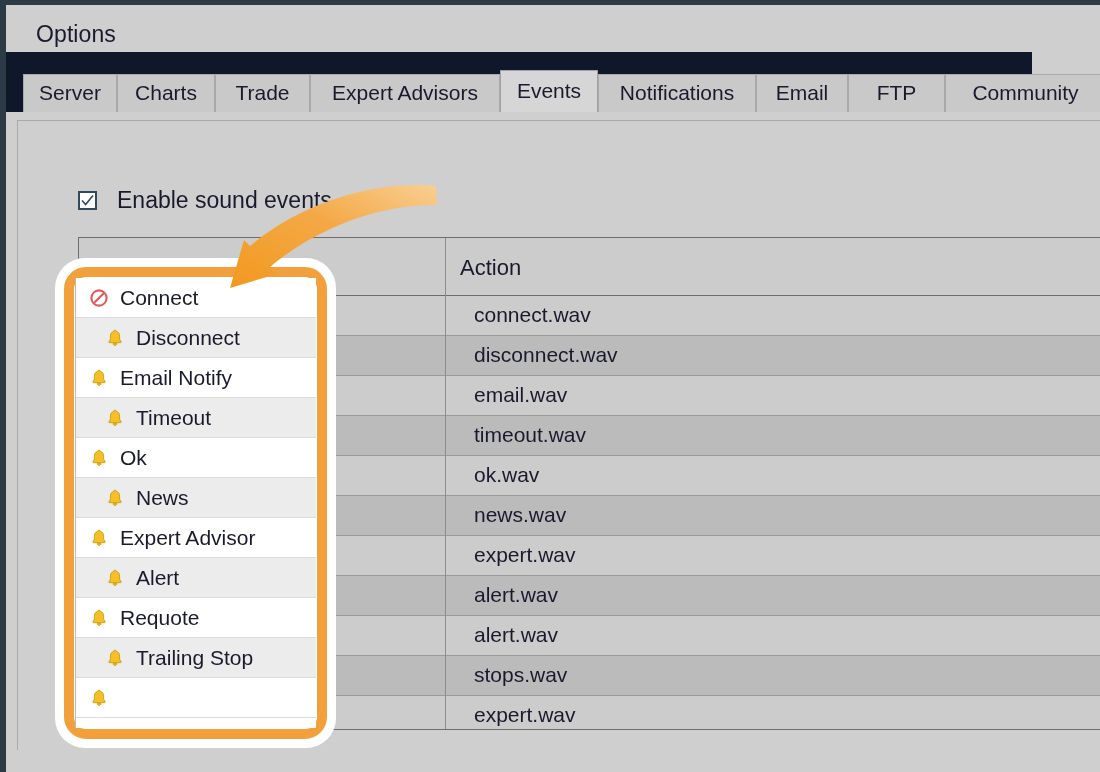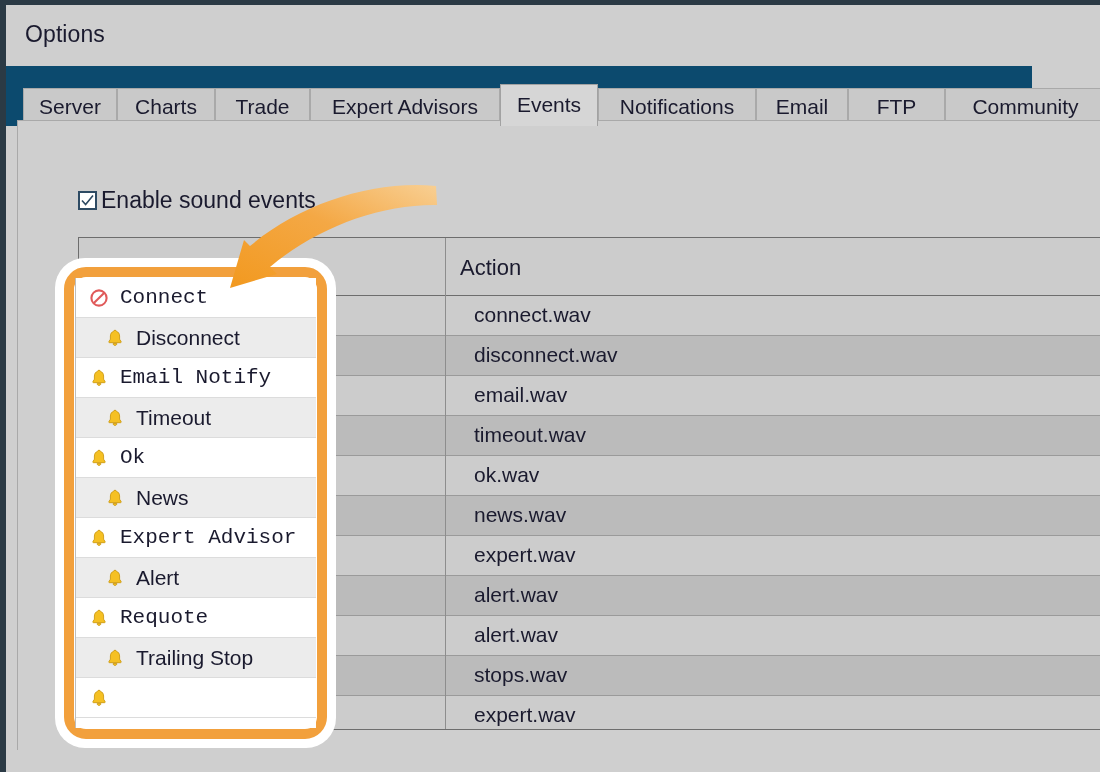--- a/index.html
+++ b/index.html
@@ -33,38 +33,38 @@
     position: absolute;
     left: 0; top: 0;
     width: 1100px; height: 5px;
     background: #2b3a45;
     z-index: 60;
   }
 
   
   .titlebar {
     position: absolute;
-    left: 6px; top: 5px;
+    left: 17px; top: 5px;
     width: 922px; height: 57px;
     background: #cfcfcf;
   }
   .titlebar-text {
     position: absolute;
     left: 19px; top: 16px;
     font-size: 23px;
     color: #1a1a2e;
     letter-spacing: 0.1px;
   }
 
   
   .tabstrip {
     position: absolute;
-    left: 6px; top: 66px;
+    left: 6px; top: 52px;
     width: 1026px; height: 60px;
-    background: #0c4a6e;
+    background: #0f172a;
   }
   .tab {
     position: absolute;
     top: 22px;
     height: 38px;
     background: #c9c9c9;
     border: 1px solid #a9a9a9;
     border-bottom: none;
     box-sizing: border-box;
     font-size: 21px;
@@ -106,21 +106,21 @@
     width: 19px;
     height: 19px;
     border: 2px solid #2d4a63;
     background: #ffffff;
     position: relative;
     box-sizing: border-box;
     flex: 0 0 auto;
   }
   .checkbox-box svg { position: absolute; left: 1px; top: 1px; }
   .checkbox-label {
-    margin-left: 4px;
+    margin-left: 20px;
     font-size: 23px;
     color: #1a1a2e;
     white-space: nowrap;
   }
 
   
   .table {
     position: absolute;
     left: 78px; top: 237px;
     width: 1022px;
@@ -201,21 +201,21 @@
   }
   .clist-row {
     position: relative;
     height: 40px;
     display: flex;
     align-items: center;
     padding-left: 12px;
     box-sizing: border-box;
     border-bottom: 1px solid #dcdcdc;
   }
-  .clist-row.odd  { background: #ffffff; font-family: Liberation Mono, monospace; }
+  .clist-row.odd  { background: #ffffff; }
   .clist-row.even { background: #ececec; padding-left: 28px; }
   .clist-icon {
     width: 22px;
     height: 22px;
     flex: 0 0 auto;
     display: flex;
     align-items: center;
     justify-content: center;
   }
   .clist-label {

